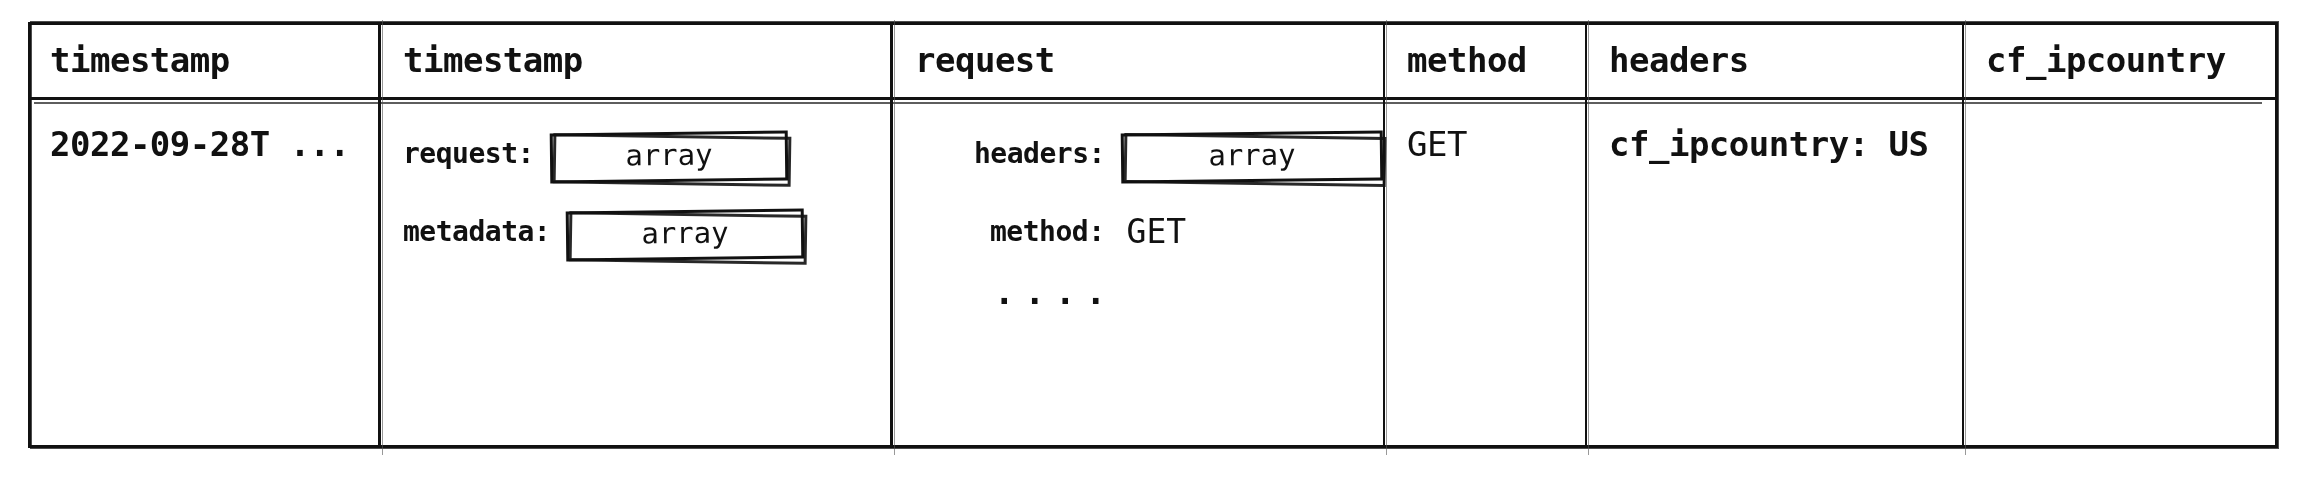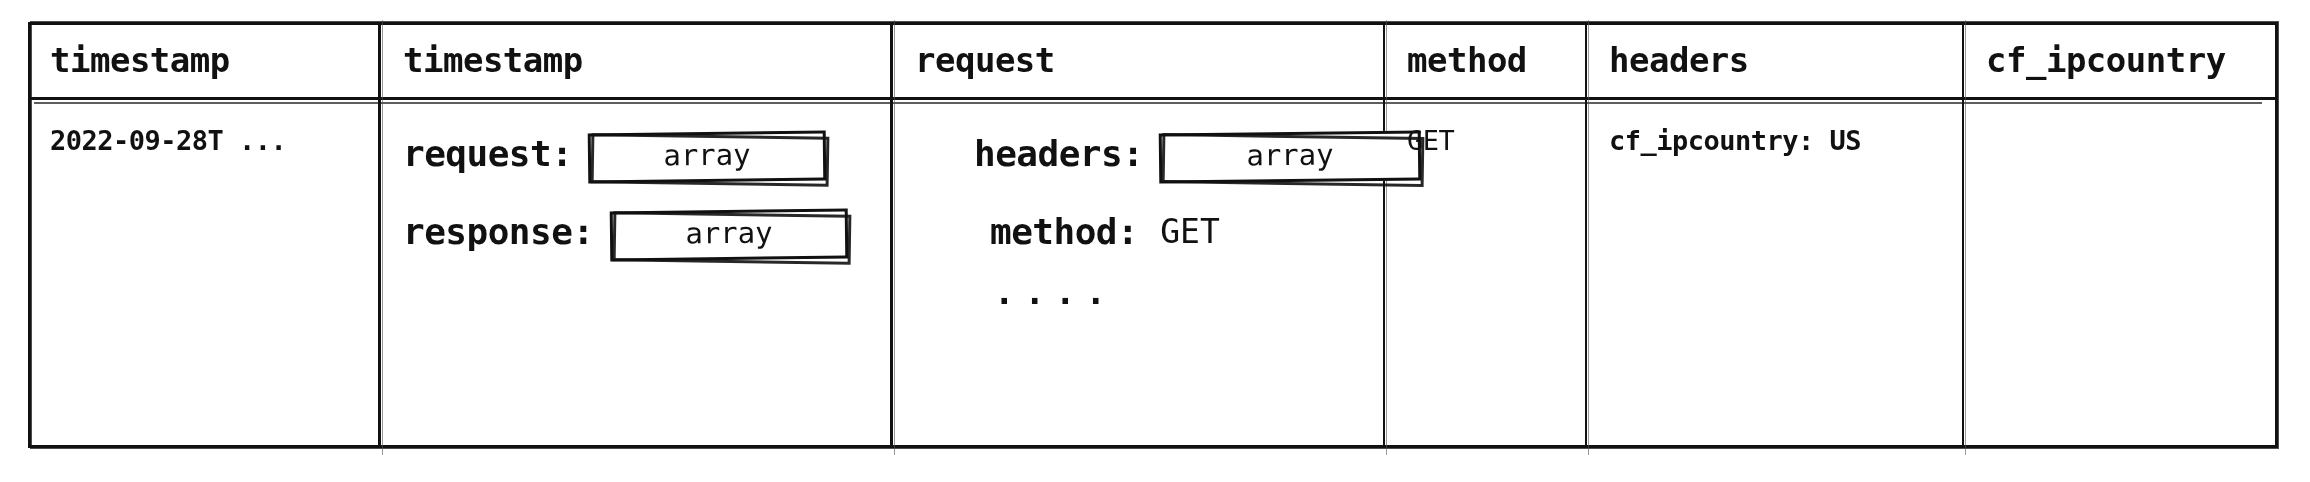--- a/index.html
+++ b/index.html
@@ -110,40 +110,40 @@
     font-family: "DejaVu Sans Mono", monospace;
   }
 
   .body-cell {
     top: 75px;
     height: 351px;
     padding: 30px 0 0 22px;
   }
 
   .plain-value {
-    font-size: 27px;
+    font-size: 34px;
     font-weight: 700;
     letter-spacing: -0.5px;
     white-space: nowrap;
     font-family: "DejaVu Sans Mono", monospace;
     line-height: 1.0;
   }
   .plain-value.light {
     font-weight: 400;
   }
 
   
   .kv-row {
     display: flex;
     align-items: center;
     margin-bottom: 26px;
     height: 52px;
   }
   .kv-key {
-    font-size: 36px;
+    font-size: 28px;
     font-weight: 700;
     letter-spacing: -0.5px;
     white-space: nowrap;
     font-family: "DejaVu Sans Mono", monospace;
   }
   .kv-plain {
     font-size: 33px;
     font-weight: 400;
     margin-left: 22px;
     white-space: nowrap;
@@ -266,21 +266,21 @@
       <div class="kv-row">
         <span class="kv-key">request:</span>
         <span class="array-chip">
           <span class="chip-box"></span>
           <span class="chip-box b2"></span>
           <span class="chip-label">array</span>
         </span>
       </div>
 
       <div class="kv-row">
-        <span class="kv-key">response:</span>
+        <span class="kv-key">metadata:</span>
         <span class="array-chip">
           <span class="chip-box"></span>
           <span class="chip-box b2"></span>
           <span class="chip-label">array</span>
         </span>
       </div>
     </div>
 
     <div class="cell body-cell" style="left:912px;width:490px;padding-left:34px;">
 

